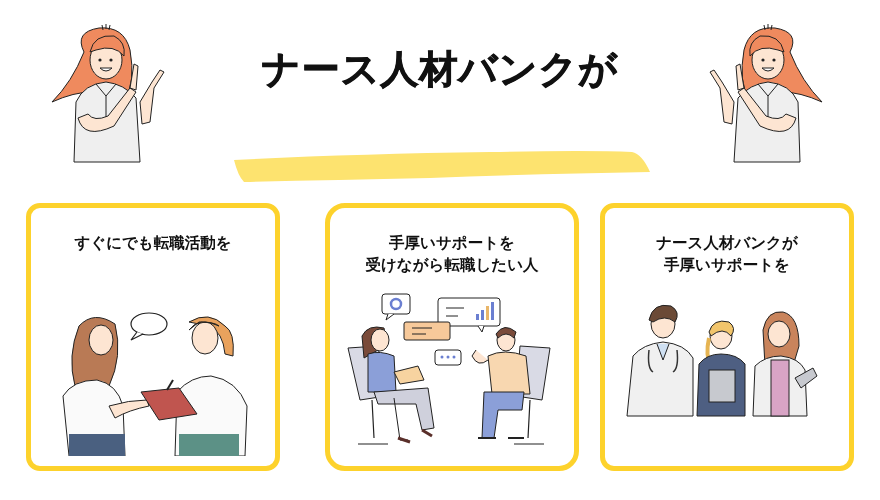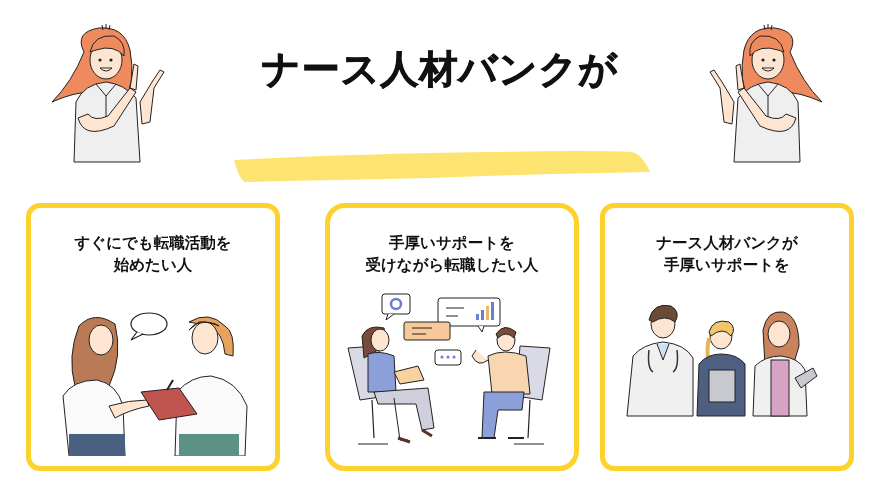--- a/index.html
+++ b/index.html
@@ -68,21 +68,20 @@
   <div class="title-line">ナース人材バンクが</div>
 </div>
 
 <svg class="brush" viewBox="0 0 422 36">
   <path d="M4 12 Q120 6 260 4 Q360 2 402 4 Q412 6 420 24 Q300 26 200 30 Q100 32 14 34 Q8 28 4 12Z" fill="#fde36f"></path>
 </svg>
 
 <div class="card c1">
   <div class="card-title">
     <div>すぐにでも転職活動を</div>
-    <div>始めたい人</div>
   </div>
   <svg class="card-illus" viewBox="0 0 228 160">
 
     <ellipse cx="110" cy="28" rx="18" ry="11" fill="#fff" stroke="#222" stroke-width="1.2"></ellipse>
     <path d="M98 36 L92 44 L104 38" fill="#fff" stroke="#222" stroke-width="1.2"></path>
 
     <path d="M40 30 Q55 14 76 28 Q84 60 70 90 L36 90 Q28 60 40 30Z" fill="#b97a55" stroke="#222" stroke-width="1"></path>
     <ellipse cx="62" cy="44" rx="12" ry="15" fill="#fde5d2" stroke="#222" stroke-width="1"></ellipse>
     <path d="M30 160 L24 100 Q34 84 58 84 Q78 88 84 110 L86 160Z" fill="#fafafa" stroke="#222" stroke-width="1"></path>
     <rect x="30" y="138" width="56" height="22" fill="#4a6080"></rect>

